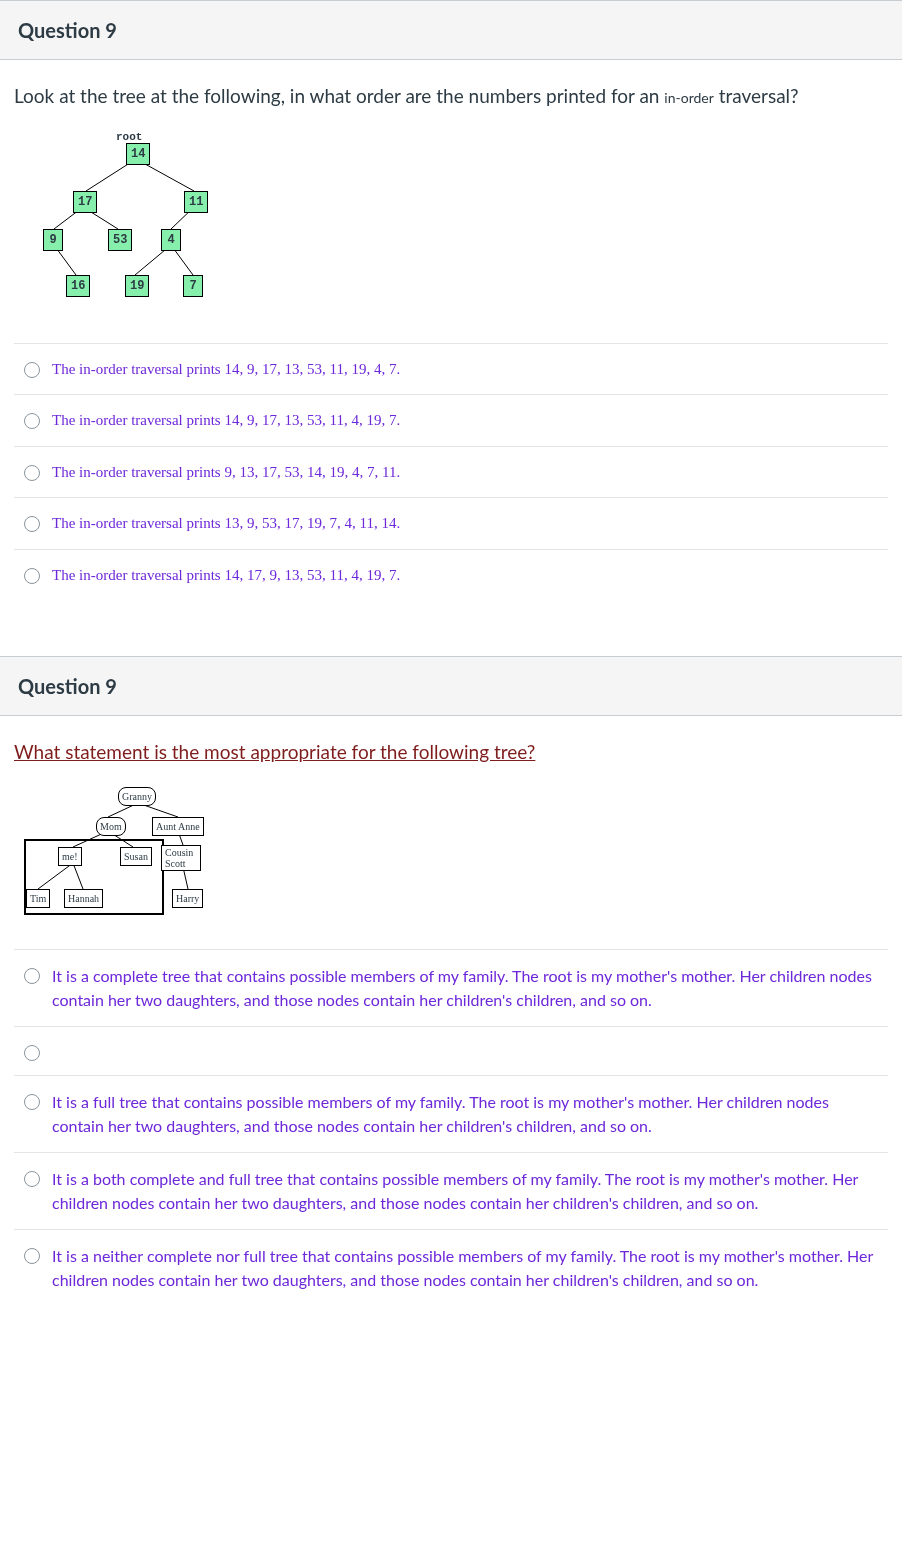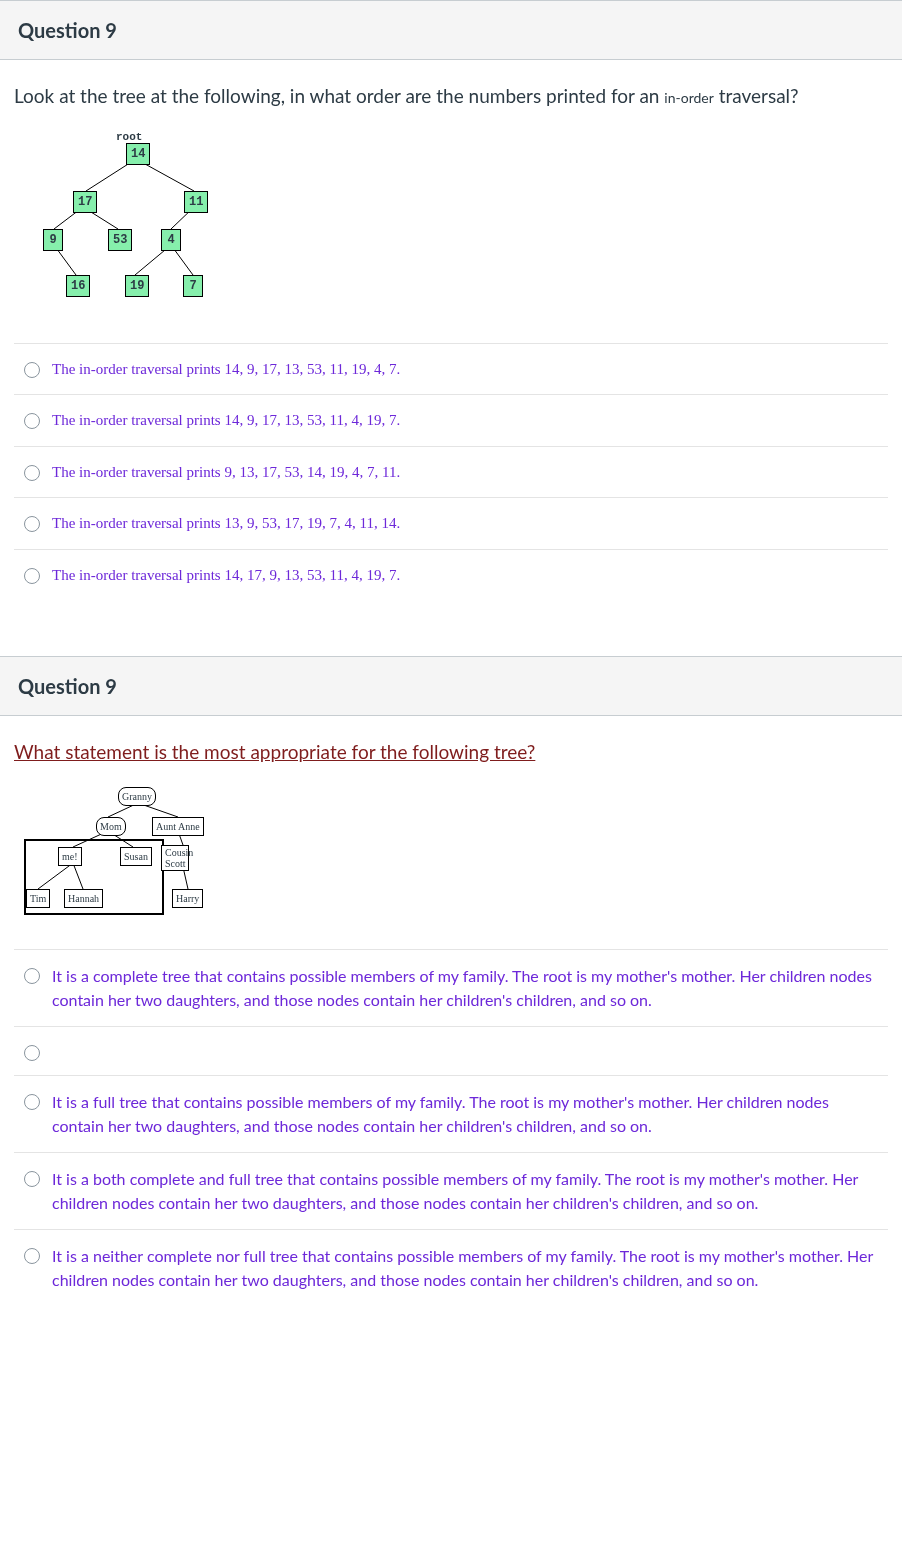--- a/index.html
+++ b/index.html
@@ -62,21 +62,21 @@
   .fam-tree { position: relative; width: 210px; height: 140px; font-family: "Courier New", monospace; font-size: 10px; }
   .fam-tree .fnode { position: absolute; border: 1px solid #000; background: #fff; padding: 1px 3px; font-family: Liberation Serif, serif; }
   .fam-tree .rnode { border-radius: 8px; }
   .fam-tree svg { position: absolute; left:0; top:0; }
   .subtree-box { position: absolute; border: 2px solid #000; left: 6px; top: 54px; width: 140px; height: 76px; }
   .granny { left: 100px; top: 2px; }
   .mom { left: 78px; top: 32px; }
   .aunt { left: 134px; top: 32px; }
   .mee { left: 40px; top: 62px; }
   .susan { left: 102px; top: 62px; }
-  .cousin { left: 143px; top: 60px; width:28px; line-height:1.1;}
+  .cousin { left: 143px; top: 60px; width:40px; line-height:1.1;}
   .tim { left: 8px; top: 104px; }
   .hannah { left: 46px; top: 104px; }
   .harry { left: 154px; top: 104px; }
 </style>
 </head>
 <body>
 
 <div class="question-block">
   <div class="question-header">
     <h2>Question 9</h2>

